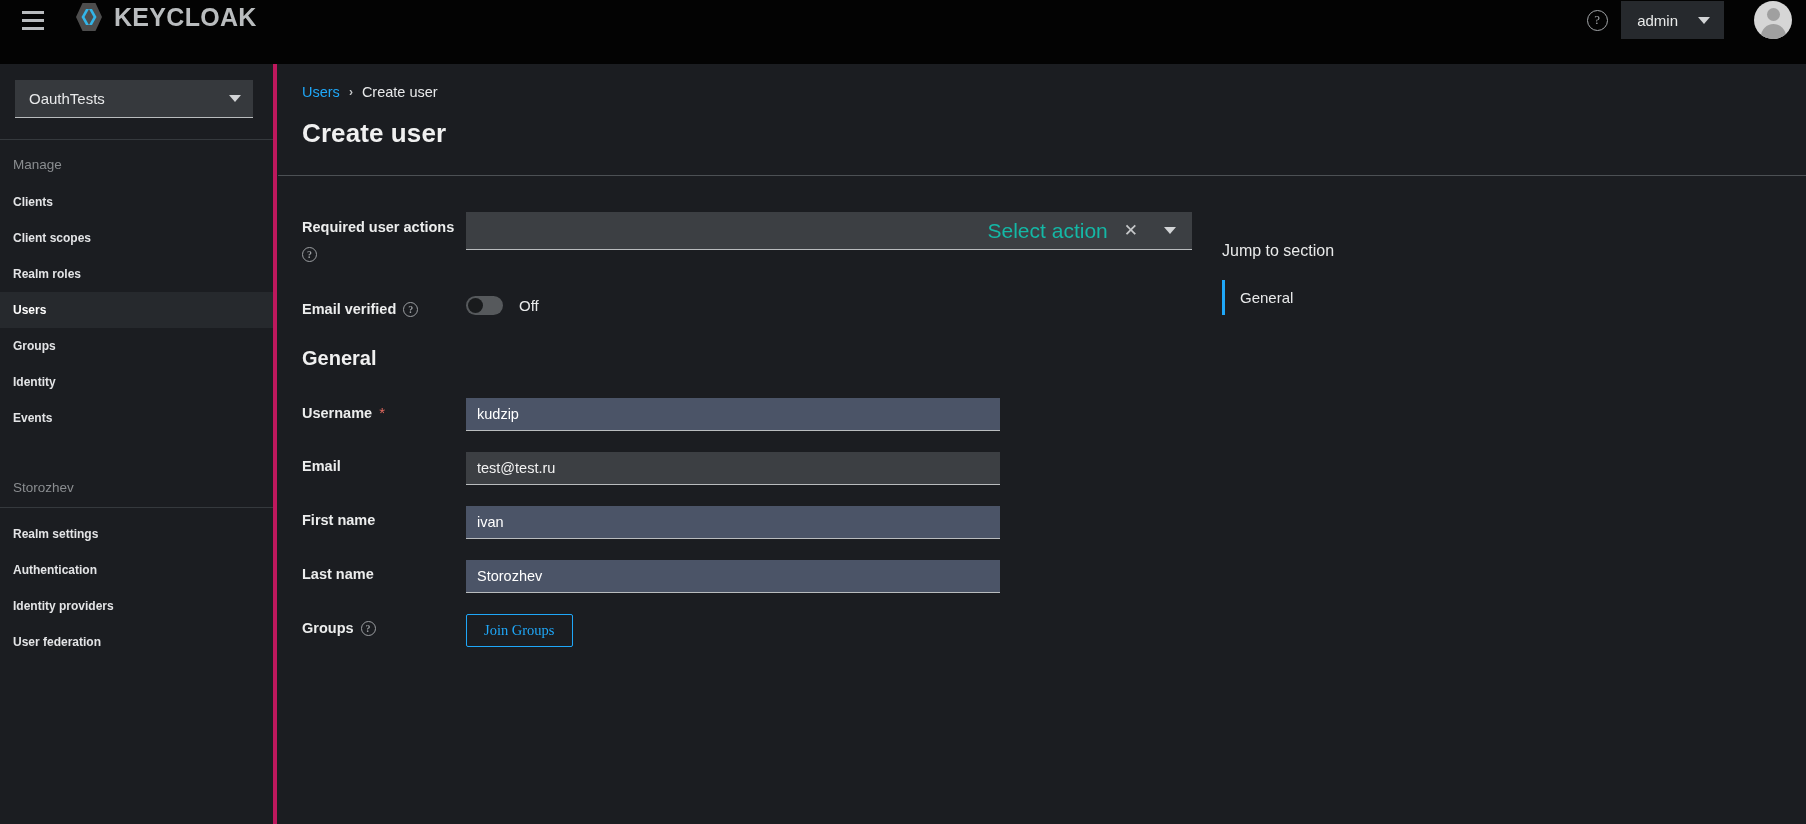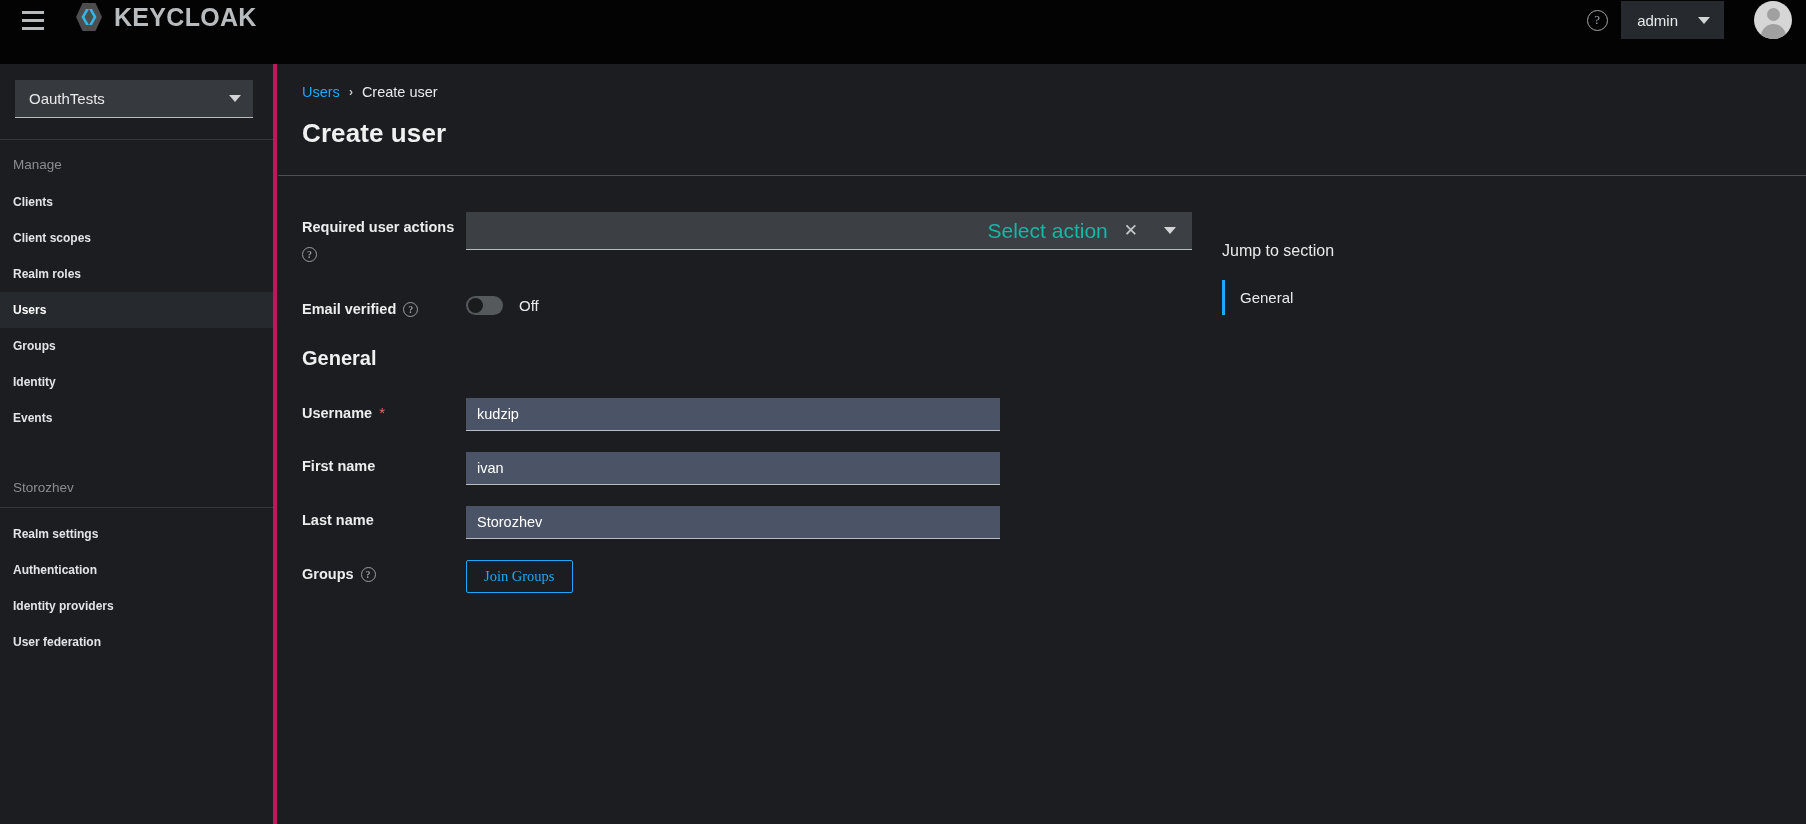--- a/index.html
+++ b/index.html
@@ -523,20 +523,26 @@
         <h2 class="section-title">General</h2>
 
         <div class="form-row" style="margin-bottom:21px">
           <div class="form-label" style="padding-top:6px">
             <span>Username</span>
             <span class="req-star">*</span>
           </div>
           <input class="text-input autofill" type="text" value="kudzip" style="">
         </div>
 
+        <div class="form-row" style="margin-bottom:21px">
+          <div class="form-label" style="padding-top:6px">
+            <span>Email</span>
+          </div>
+          <input class="text-input" type="text" value="test@test.ru" style="">
+        </div>
 
         <div class="form-row" style="margin-bottom:21px">
           <div class="form-label" style="padding-top:6px">
             <span>First name</span>
           </div>
           <input class="text-input autofill" type="text" value="ivan" style="">
         </div>
 
         <div class="form-row" style="margin-bottom:21px">
           <div class="form-label" style="padding-top:6px">

